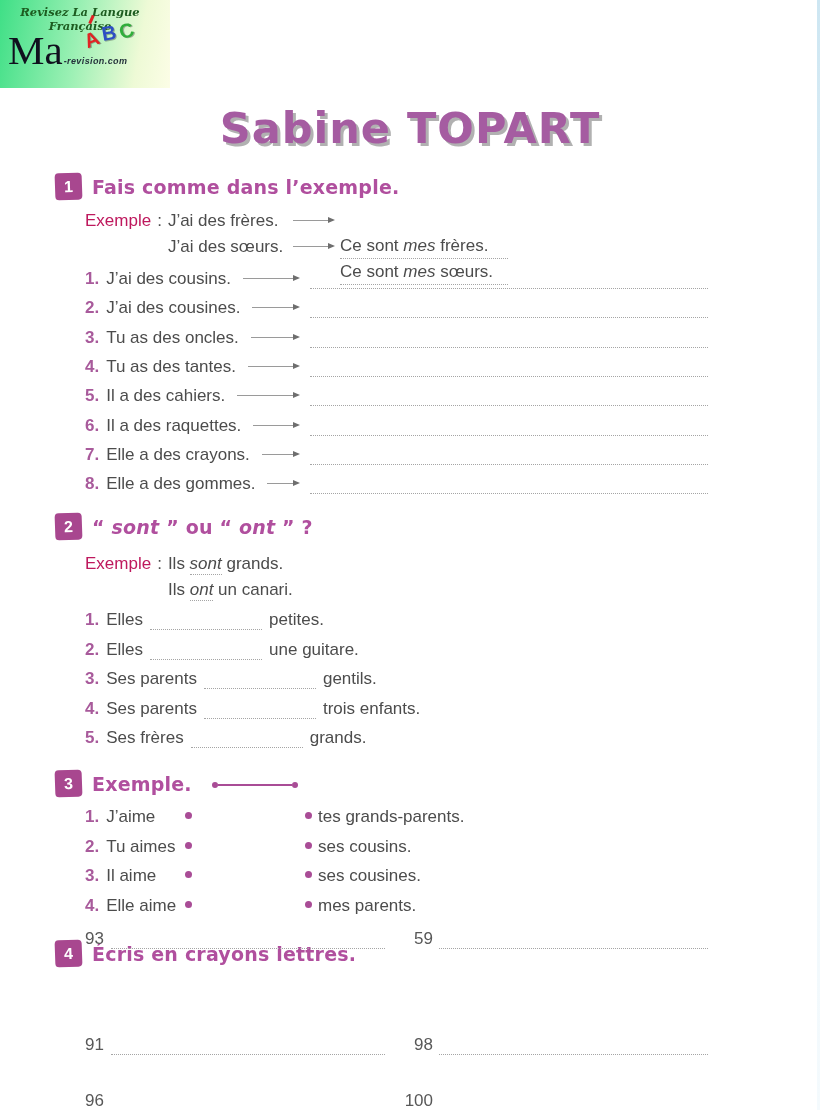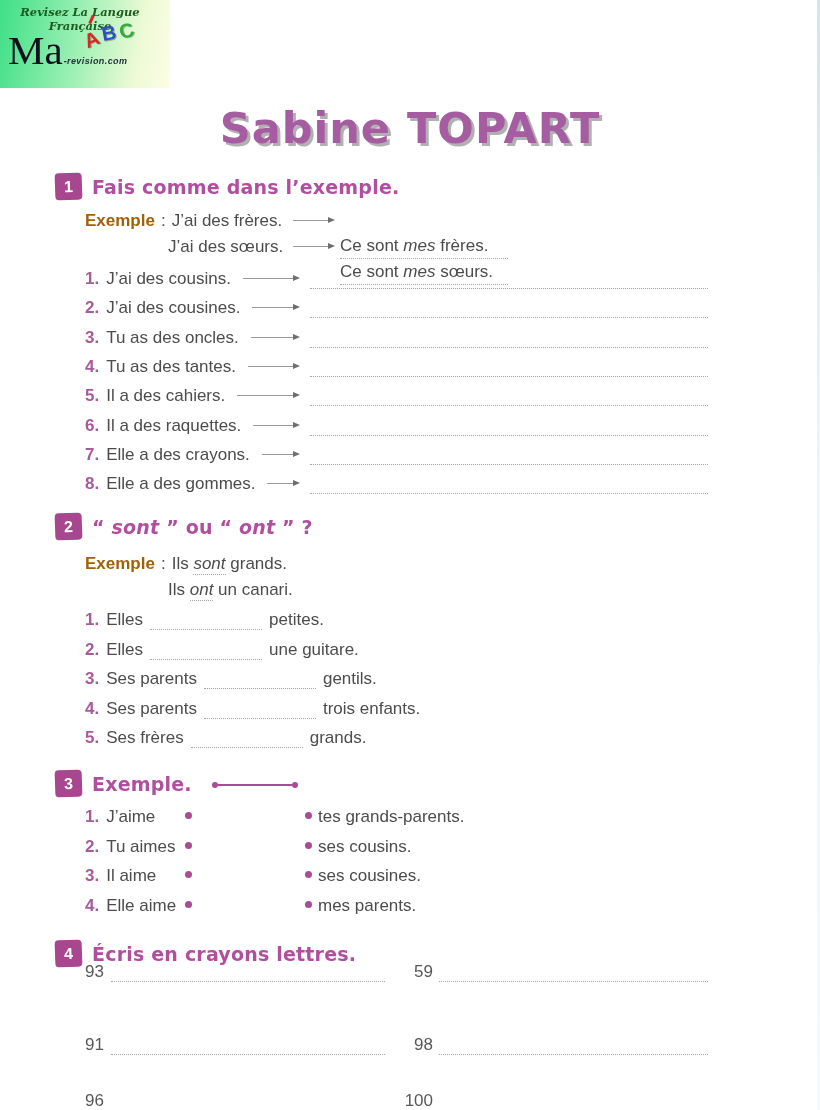--- a/index.html
+++ b/index.html
@@ -43,21 +43,21 @@
   .connector{display:inline-flex;align-items:center;margin-left:10px;transform:translateY(1px);}
   .cdot{width:6px;height:6px;border-radius:50%;background:#a94c96;}
   .cline{width:74px;height:2px;background:#a94c96;}
 
   
   .row{position:absolute;left:85px;height:22px;display:flex;align-items:flex-end;
        font-size:17px;white-space:nowrap;}
   .inum{color:#a85a9b;font-weight:bold;margin-right:7px;line-height:20px;}
   .itext{color:#4c4c4c;line-height:20px;}
   .it{font-style:italic;}
-  .exlabel{color:#a16207;font-weight:bold;line-height:20px;}
+  .exlabel{color:#be185d;font-weight:normal;line-height:20px;}
   .exsep{margin:0 6px;line-height:20px;}
 
   
   .ex1-row{width:623px;}
   .arrow{flex:1;display:flex;align-items:center;margin:0 10px 8px 12px;min-width:22px;}
   .arrow::before{content:'';flex:1;height:1px;background:#9a9a9a;}
   .arrow::after{content:'';width:0;height:0;border-left:7px solid #6e6e6e;
                 border-top:3.5px solid transparent;border-bottom:3.5px solid transparent;}
   .dotfill{flex:0 0 398px;height:6px;border-bottom:1.6px dotted #a5a5a5;}
   .exm-arrow{position:absolute;left:293px;width:42px;display:flex;align-items:center;height:22px;}
@@ -277,21 +277,21 @@
     <span class="mdot l"></span>
     <span class="mdot r"></span>
     <span class="itext t3r">mes parents.</span>
   </div>
 
   <div class="ex-head" style="top:940px">
     <span class="badge">4</span>
     <span class="ex-title">Écris en crayons lettres.</span>
   </div>
 
-  <div class="row ex4-row" style="top:960px">
+  <div class="row ex4-row" style="top:927px">
     <span class="n4">93</span>
     <span class="d4"></span>
     <span class="gap4"></span>
     <span class="n4r">59</span>
     <span class="d4r"></span>
   </div>
   <div class="row ex4-row" style="top:1033px">
     <span class="n4">91</span>
     <span class="d4"></span>
     <span class="gap4"></span>

